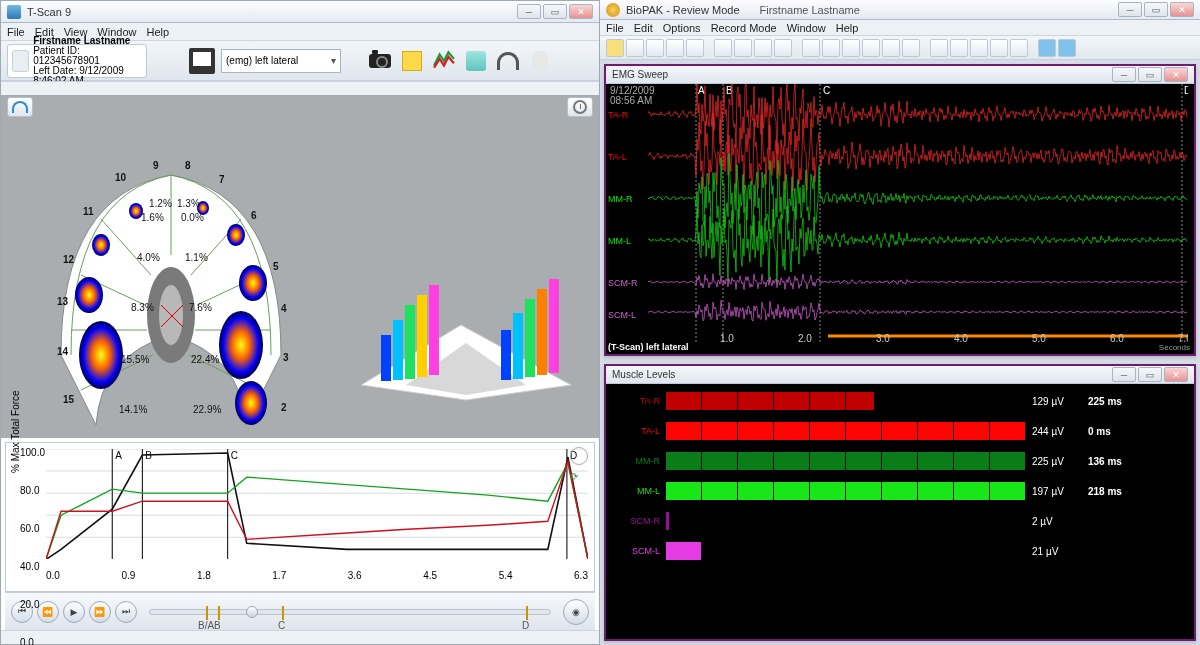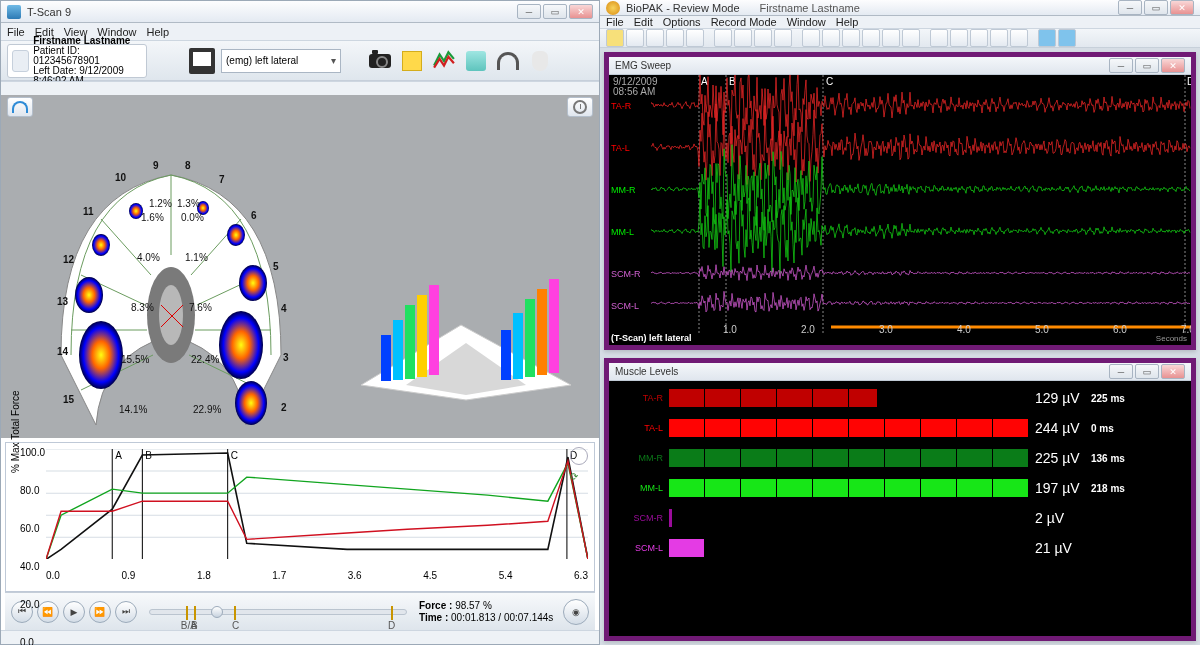--- a/index.html
+++ b/index.html
@@ -63,37 +63,37 @@
   .slider .marker{position:absolute;top:-4px;width:2px;height:14px;background:#c99500}
   .slider .thumb{position:absolute;top:-4px;width:12px;height:12px;border-radius:50%;background:linear-gradient(#fff,#c8d3df);border:1px solid #9dabbb}
   .readout{width:140px;font-size:10px;line-height:12px}
 
   
   .r-title2{font-size:11px;color:#555;margin-left:20px}
   .r-tool{height:26px;background:linear-gradient(#f3f6f9,#e2e8ef);border-bottom:1px solid #c7d0da;display:flex;align-items:center;padding:0 6px;gap:2px}
   .ricon{width:18px;height:18px;border:1px solid #bfc9d5;background:linear-gradient(#fff,#e4eaf1);border-radius:2px}
 
   
-  .mdi-win{border:5px solid #701a75;margin:4px;background:#fff;display:flex;flex-direction:column;box-shadow:0 2px 4px rgba(0,0,0,.15)}
+  .mdi-win{border:2px solid #701a75;margin:4px;background:#fff;display:flex;flex-direction:column;box-shadow:0 2px 4px rgba(0,0,0,.15)}
   .mdi-title{height:18px;background:linear-gradient(#f4f7fa,#e0e6ee);display:flex;align-items:center;padding:0 6px;border-bottom:1px solid #c0cad5;font-size:10px;color:#333}
   .mdi-title .spacer{flex:1}
 
   .emgview{height:270px;background:#000;position:relative;overflow:hidden}
   .emglabel{position:absolute;left:2px;font-size:9px}
   .emglabel.a{color:#f00}.emglabel.b{color:#0e0}.emglabel.c{color:#d060d0}
   .emgtime{position:absolute;left:4px;top:2px;color:#aaa;font-size:8px;line-height:9px}
   .emgcaption{position:absolute;left:2px;bottom:2px;color:#fff;font-size:9px;font-weight:bold}
   .emgsec{position:absolute;right:4px;bottom:2px;color:#999;font-size:8px}
 
   .musc{background:#000;height:255px;padding:8px 8px;display:flex;flex-direction:column;gap:12px}
   .muscrow{display:flex;align-items:center;gap:6px}
   .muscrow .lbl{width:46px;text-align:right;font-size:9px}
   .muscrow .bar{height:18px;position:relative;background:#000;flex:0 0 360px;display:flex}
   .muscrow .cell{flex:1;border-right:1px solid #000}
-  .muscrow .readA{width:50px;color:#fff;font-size:14px}
+  .muscrow .readA{width:50px;color:#fff;font-size:10px}
   .muscrow .readB{width:50px;color:#fff;font-size:10px;font-weight:bold}
   .midstat{height:16px;background:#000;color:#fff;display:flex;align-items:center;padding:0 8px;gap:60px;font-size:10px}
 
   .hscroll{height:14px;background:#eef2f6;border-top:1px solid #cdd6e0}
 </style>
 </head>
 <body>
 
 <div class="app">
 
@@ -341,24 +341,20 @@
           <div class="marker" style="left:33%"></div>
           <div class="marker" style="left:94%"></div>
       <div class="thumb" style="left:24%"></div>
       <div style="position:absolute;top:10px;left:0;right:0;display:flex;font-size:8px;color:#555">
         <span style="position:absolute;left:12%">B/A</span>
             <span style="position:absolute;left:16%">B</span>
             <span style="position:absolute;left:32%">C</span>
             <span style="position:absolute;left:93%">D</span>
       </div>
     </div>
-    <div class="readout">
-      <div><b>Force :</b> <span>98.57 %</span></div>
-      <div><b>Time  :</b> <span>00:01.813 / 00:07.144s</span></div>
-    </div>
     <div class="pbtn" style="width:26px;height:26px">◉</div>
   </div>
   <div class="hscroll"></div>
 </div>
 
 <div class="right">
   <div class="titlebar">
     <span class="icon" style="width:14px;height:14px;background:radial-gradient(circle,#f7d35b,#d98a12);border-radius:50%"></span>
     <span class="title">BioPAK - Review Mode</span>
     <span class="r-title2">Firstname Lastname</span>

